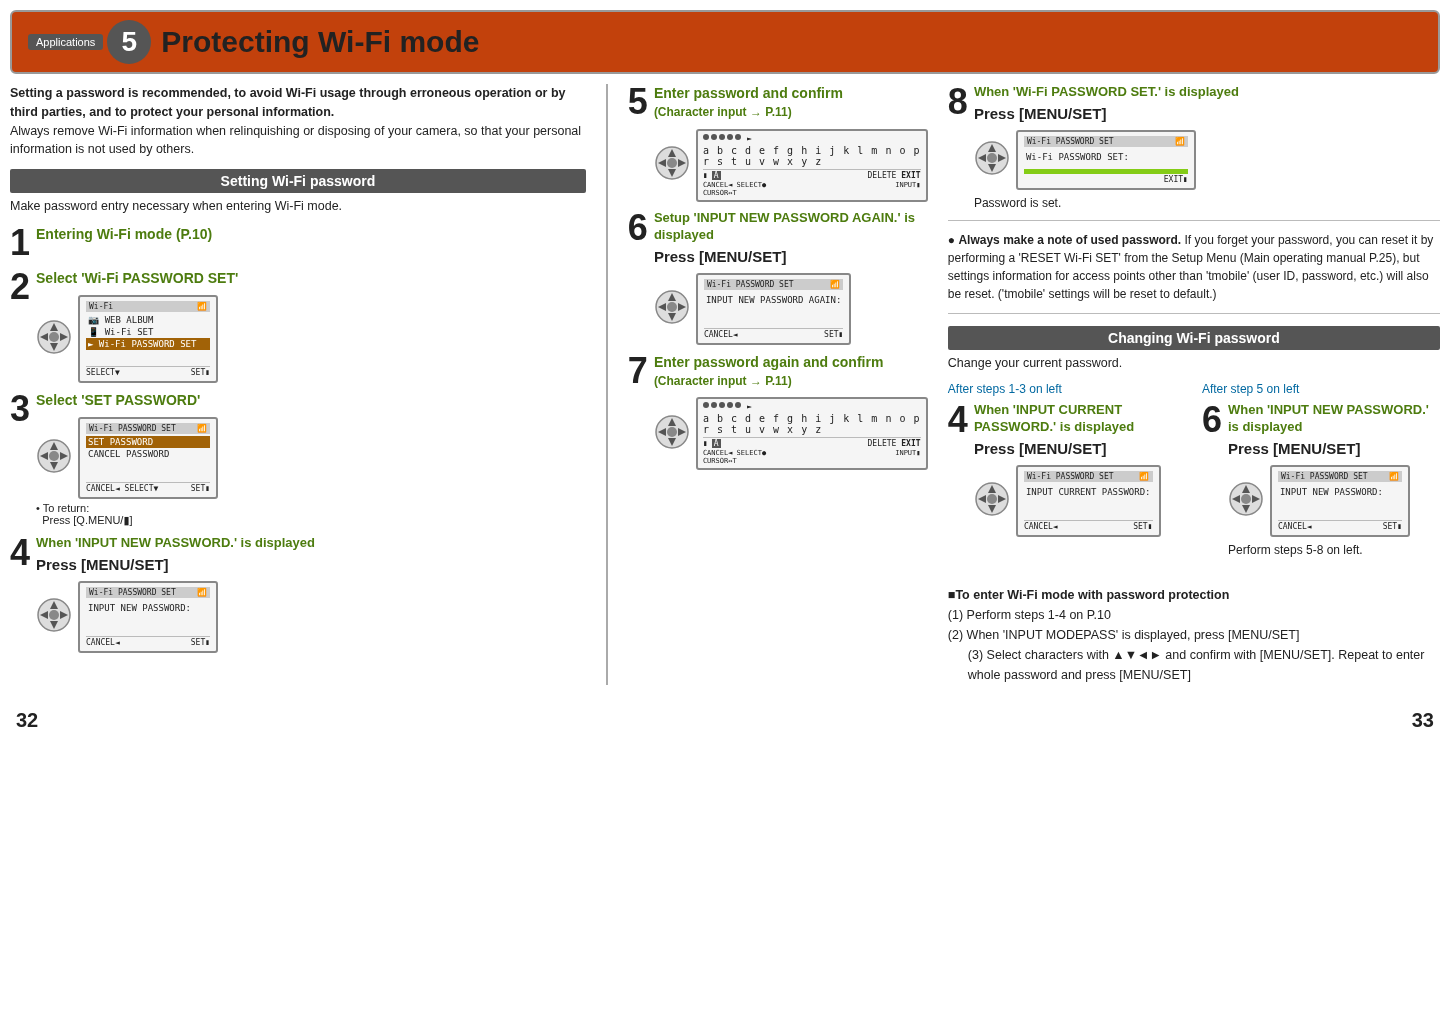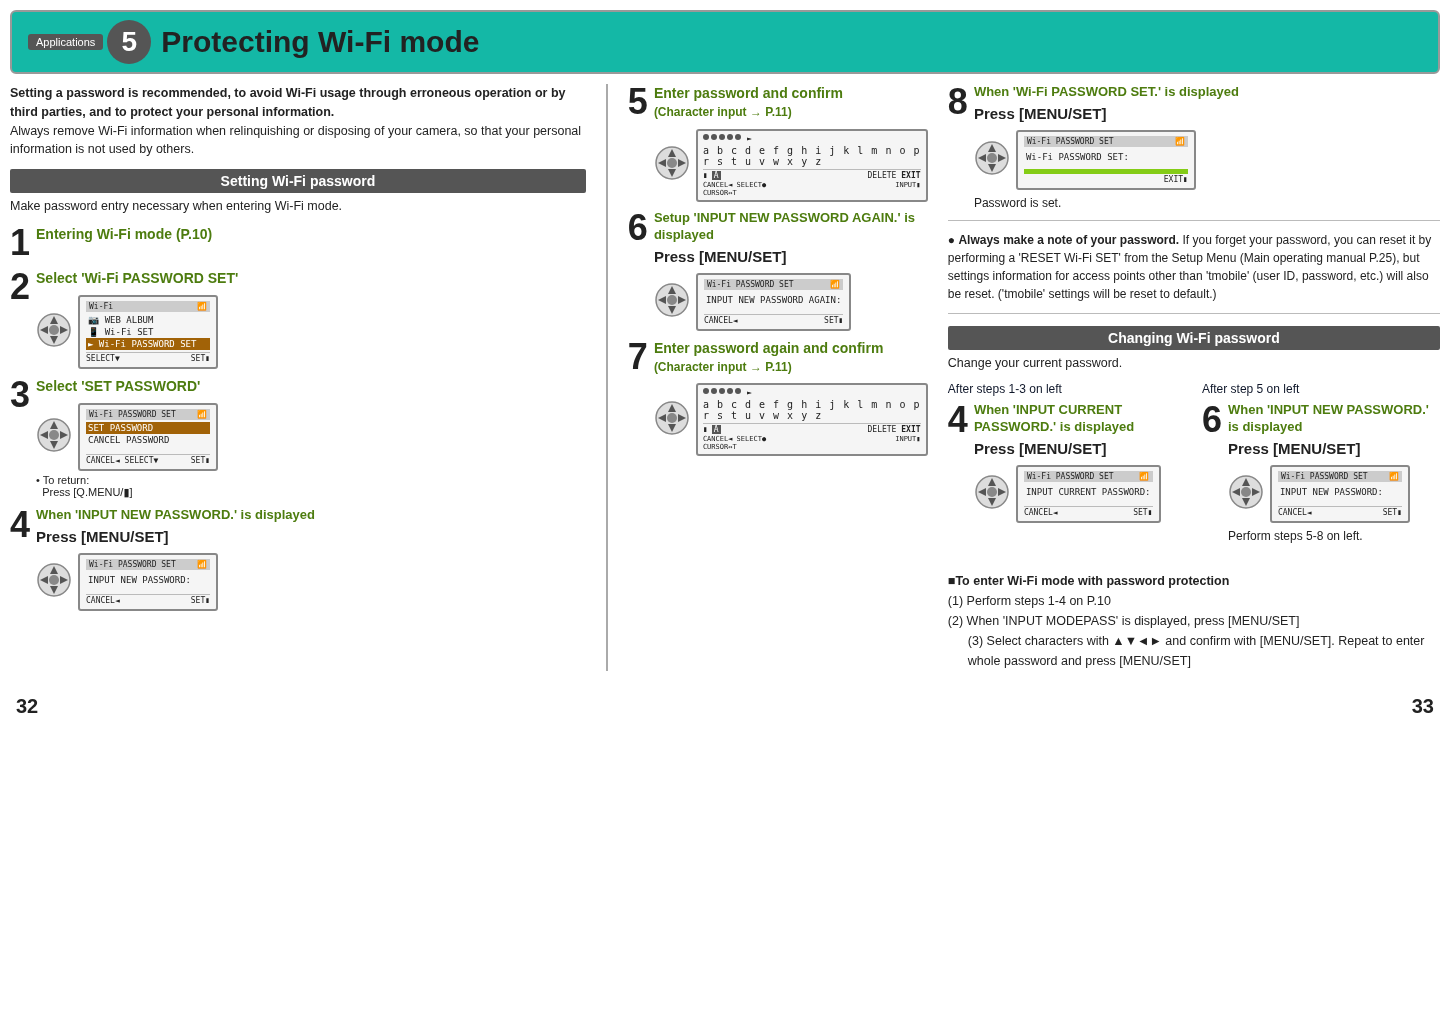--- a/index.html
+++ b/index.html
@@ -13,21 +13,21 @@
     }
 
     
     .page-header {
       display: flex;
       align-items: center;
       border: 2px solid #999;
       border-radius: 6px;
       margin: 10px 10px 0 10px;
       padding: 8px 16px;
-      background: #14b8a6;
+      background: #c2410c;
     }
     .app-badge {
       background: #555;
       color: #fff;
       font-size: 11px;
       padding: 2px 8px;
       border-radius: 3px;
       margin-right: 4px;
     }
     .app-number {
@@ -150,21 +150,21 @@
     }
 
     .cam-screen .cam-row.selected {
       background: #a16207;
       color: #fff;
     }
 
     .cam-screen .cam-footer {
       display: flex;
       justify-content: space-between;
-      margin-top: 2px;
+      margin-top: 16px;
       font-size: 8px;
       border-top: 1px solid #bbb;
       padding-top: 1px;
     }
 
     
     .controller-wrap {
       display: flex;
       align-items: center;
       gap: 6px;
@@ -227,21 +227,21 @@
       margin-top: 8px;
     }
 
     .after-col {
       font-size: 12.5px;
     }
 
     .after-label {
       font-size: 12px;
       margin-bottom: 6px;
-      color: #0f172a;
+      color: #0369a1;
     }
 
     
     .page-numbers {
       display: flex;
       justify-content: space-between;
       padding: 8px 16px;
       font-size: 20px;
       font-weight: bold;
       margin-top: 16px;
@@ -568,21 +568,21 @@
                 <div class="wifi-footer-exit">EXIT▮</div>
               </div>
             </div>
             <div style="margin-top:6px; font-size:12px;">Password is set.</div>
           </div>
         </div>
 
         <hr class="divider">
 
         <div class="bullet-note">
-          ● <span><strong>Always make a note of your password.</strong> If you forget your password, you can reset it by performing a 'RESET Wi-Fi SET' from the Setup Menu (Main operating manual P.25), but settings information for access points other than 'tmobile' (user ID, password, etc.) will also be reset. ('tmobile' settings will be reset to default.)</span>
+          ● <span><strong>Always make a note of used password.</strong> If you forget your password, you can reset it by performing a 'RESET Wi-Fi SET' from the Setup Menu (Main operating manual P.25), but settings information for access points other than 'tmobile' (user ID, password, etc.) will also be reset. ('tmobile' settings will be reset to default.)</span>
         </div>
 
         <hr class="divider">
 
         <div class="changing-section">
           <div class="section-bar">Changing Wi-Fi password</div>
           <div class="section-sub">Change your current password.</div>
 
           <div class="after-steps">
 

